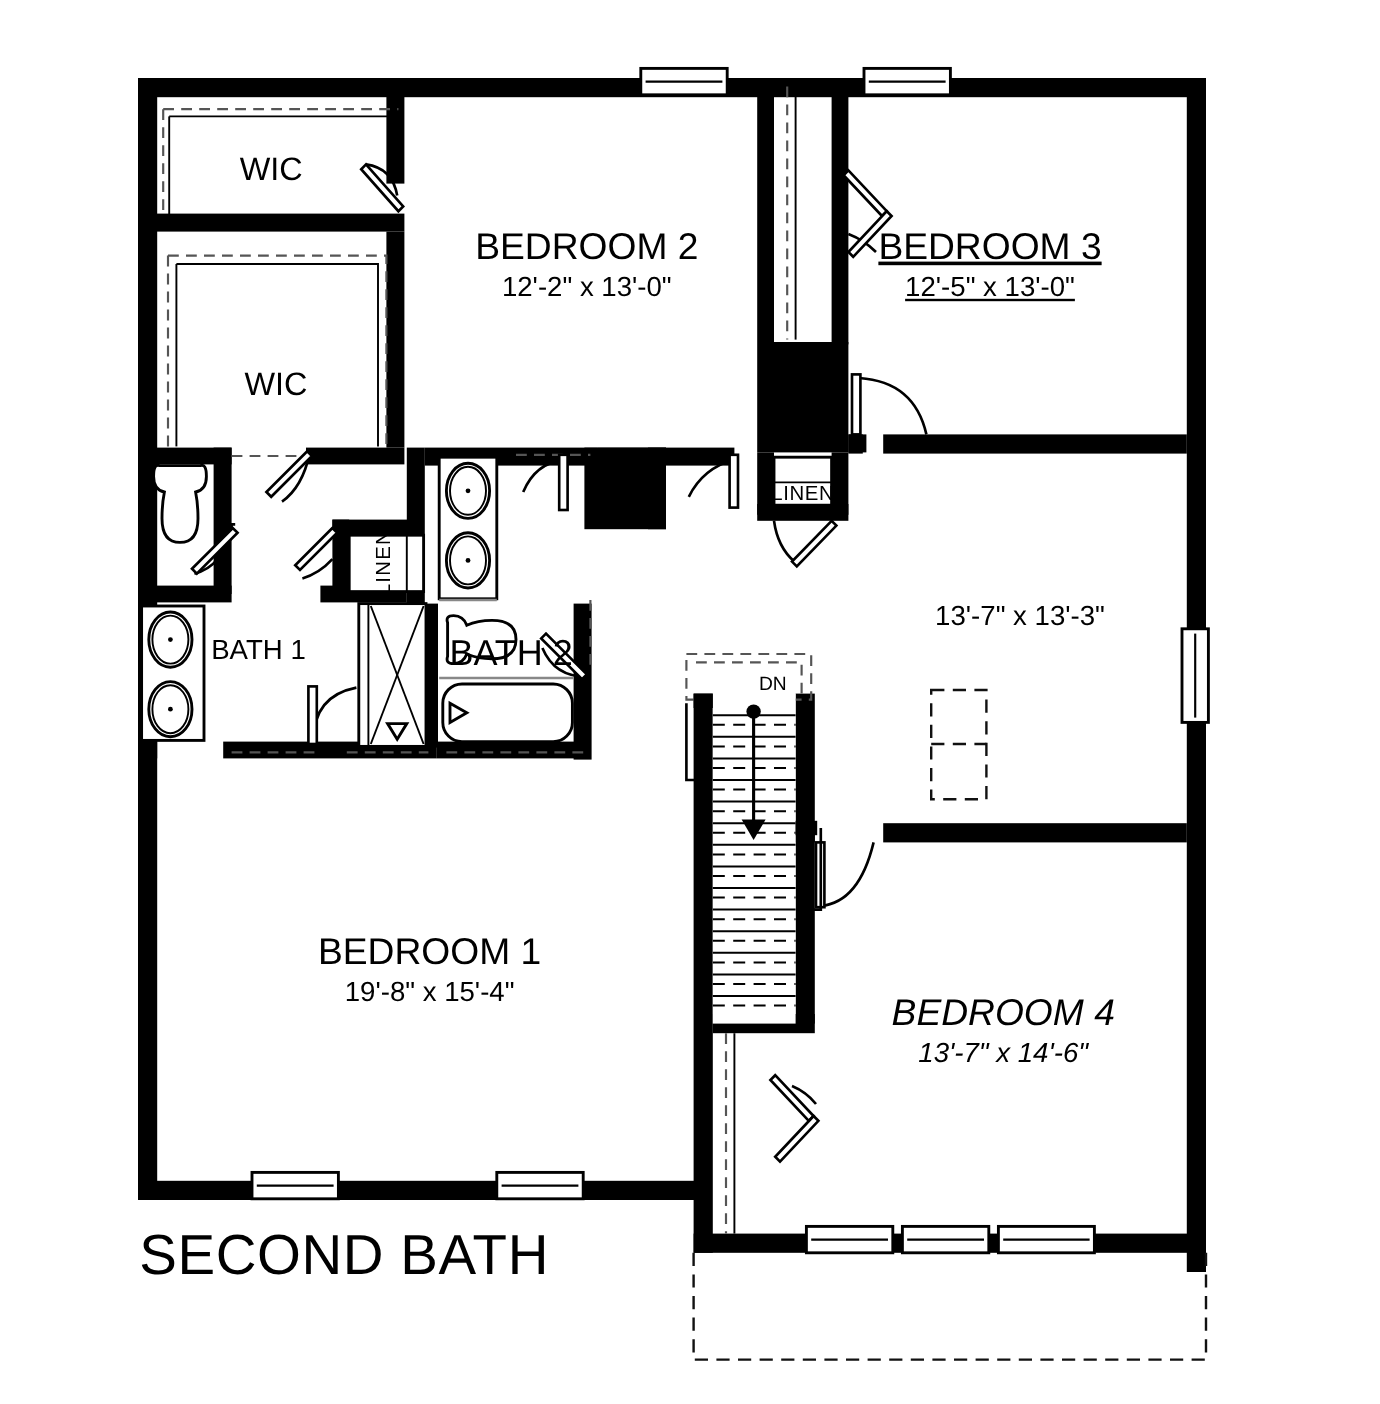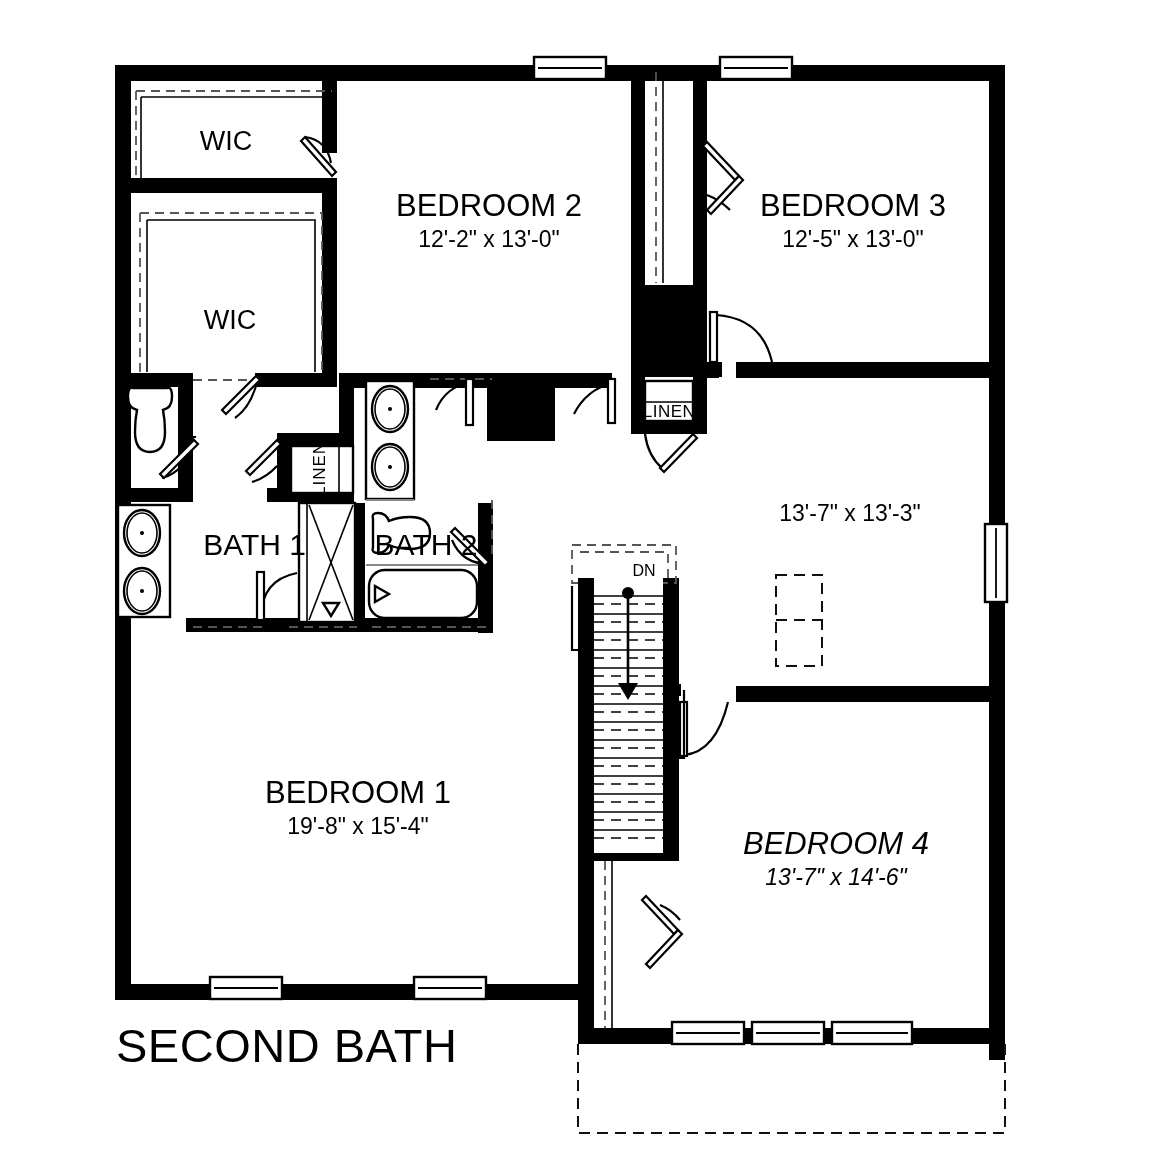--- a/index.html
+++ b/index.html
@@ -396,21 +396,21 @@
   <div style="position:absolute;inset:0;pointer-events:none;font-family:'Liberation Sans',sans-serif;color:#000;">
 
     <div style="position:absolute;left:166px;top:126px;width:120px;text-align:center;font-size:27px;">
       <span>WIC</span>
     </div>
 
     <div style="position:absolute;left:170px;top:305px;width:120px;text-align:center;font-size:27px;">
       <span>WIC</span>
     </div>
 
-    <div style="position:absolute;left:176px;top:528px;width:130px;text-align:right;font-size:30px;">
+    <div style="position:absolute;left:176px;top:528px;width:130px;text-align:left;font-size:23px;">
       <span>BATH 1</span>
     </div>
 
     <div style="position:absolute;left:362px;top:528px;width:128px;text-align:center;font-size:30px;">
       <span>BATH 2</span>
     </div>
 
     <div style="position:absolute;left:300px;top:432px;width:40px;height:72px;
                 display:flex;align-items:center;justify-content:center;
                 font-size:17px;letter-spacing:1px;
@@ -420,21 +420,21 @@
 
     <div style="position:absolute;left:639px;top:402px;width:60px;text-align:center;font-size:17px;letter-spacing:0.5px;">
       <span>LINEN</span>
     </div>
 
     <div style="position:absolute;left:350px;top:188px;width:278px;text-align:center;">
       <div style="font-size:31px;line-height:36px;">BEDROOM 2</div>
       <div style="font-size:23px;line-height:30px;">12'-2" x 13'-0"</div>
     </div>
 
-    <div style="position:absolute;left:714px;top:188px;width:278px;text-align:center;">
+    <div style="position:absolute;left:686px;top:188px;width:278px;text-align:center;text-decoration:underline;">
       <div style="font-size:31px;line-height:36px;">BEDROOM 3</div>
       <div style="font-size:23px;line-height:30px;">12'-5" x 13'-0"</div>
     </div>
 
     <div style="position:absolute;left:700px;top:498px;width:300px;text-align:center;">
       <div style="font-size:23px;line-height:30px;">13'-7" x 13'-3"</div>
     </div>
 
     <div style="position:absolute;left:216px;top:775px;width:284px;text-align:center;">
       <div style="font-size:31px;line-height:36px;">BEDROOM 1</div>

